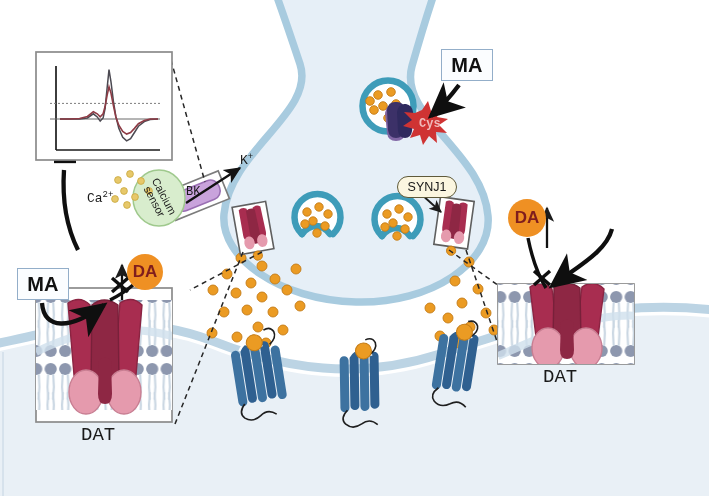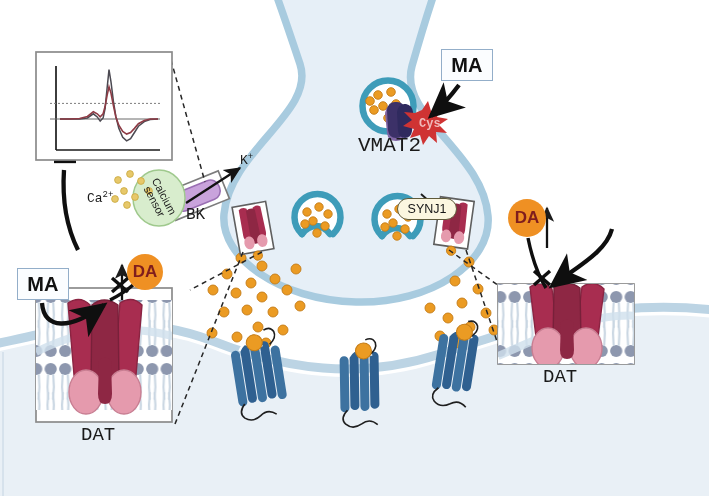--- a/index.html
+++ b/index.html
@@ -330,40 +330,37 @@
 
   <div class="drugbox" style="left:441px;top:49px;width:50px;height:30px;font-size:20px;">
     <span>MA</span>
   </div>
 
   <div class="drugbox" style="left:17px;top:268px;width:50px;height:30px;font-size:20px;">
     <span>MA</span>
   </div>
 
 
-  <div class="pill" style="left:397px;top:176px;width:58px;height:20px;font-size:12.5px;margin-top:22px;">
+  <div class="pill" style="left:397px;top:176px;width:58px;height:20px;font-size:12.5px;">
     <span>SYNJ1</span>
   </div>
 
   <div class="dacircle" style="left:127px;top:254px;width:36px;height:36px;font-size:17px;">
     <span>DA</span>
   </div>
   <div class="dacircle" style="left:508px;top:199px;width:38px;height:38px;font-size:17px;">
     <span>DA</span>
   </div>
 
-  <div class="plainlbl" style="left:358px;top:134px;font-size:21px;">
-    <span>VMAT2</span>
-  </div>
 
   <div class="plainlbl" style="left:419px;top:117px;font-size:12px;font-weight:bold;color:#f0b9b9;">
     <span>Cys</span>
   </div>
 
-  <div class="plainlbl" style="left:186px;top:206px;font-size:16px;">
+  <div class="plainlbl" style="left:186px;top:185px;font-size:12px;">
     <span>BK</span>
   </div>
 
   <div class="plainlbl" style="left:240px;top:152px;font-size:13px;">
     <span>K</span><sup style="font-size:9px;">+</sup>
   </div>
 
   <div class="plainlbl" style="left:87px;top:190px;font-size:13px;text-align:right;">
     <span>Ca</span><sup style="font-size:9px;">2+</sup>
   </div>

